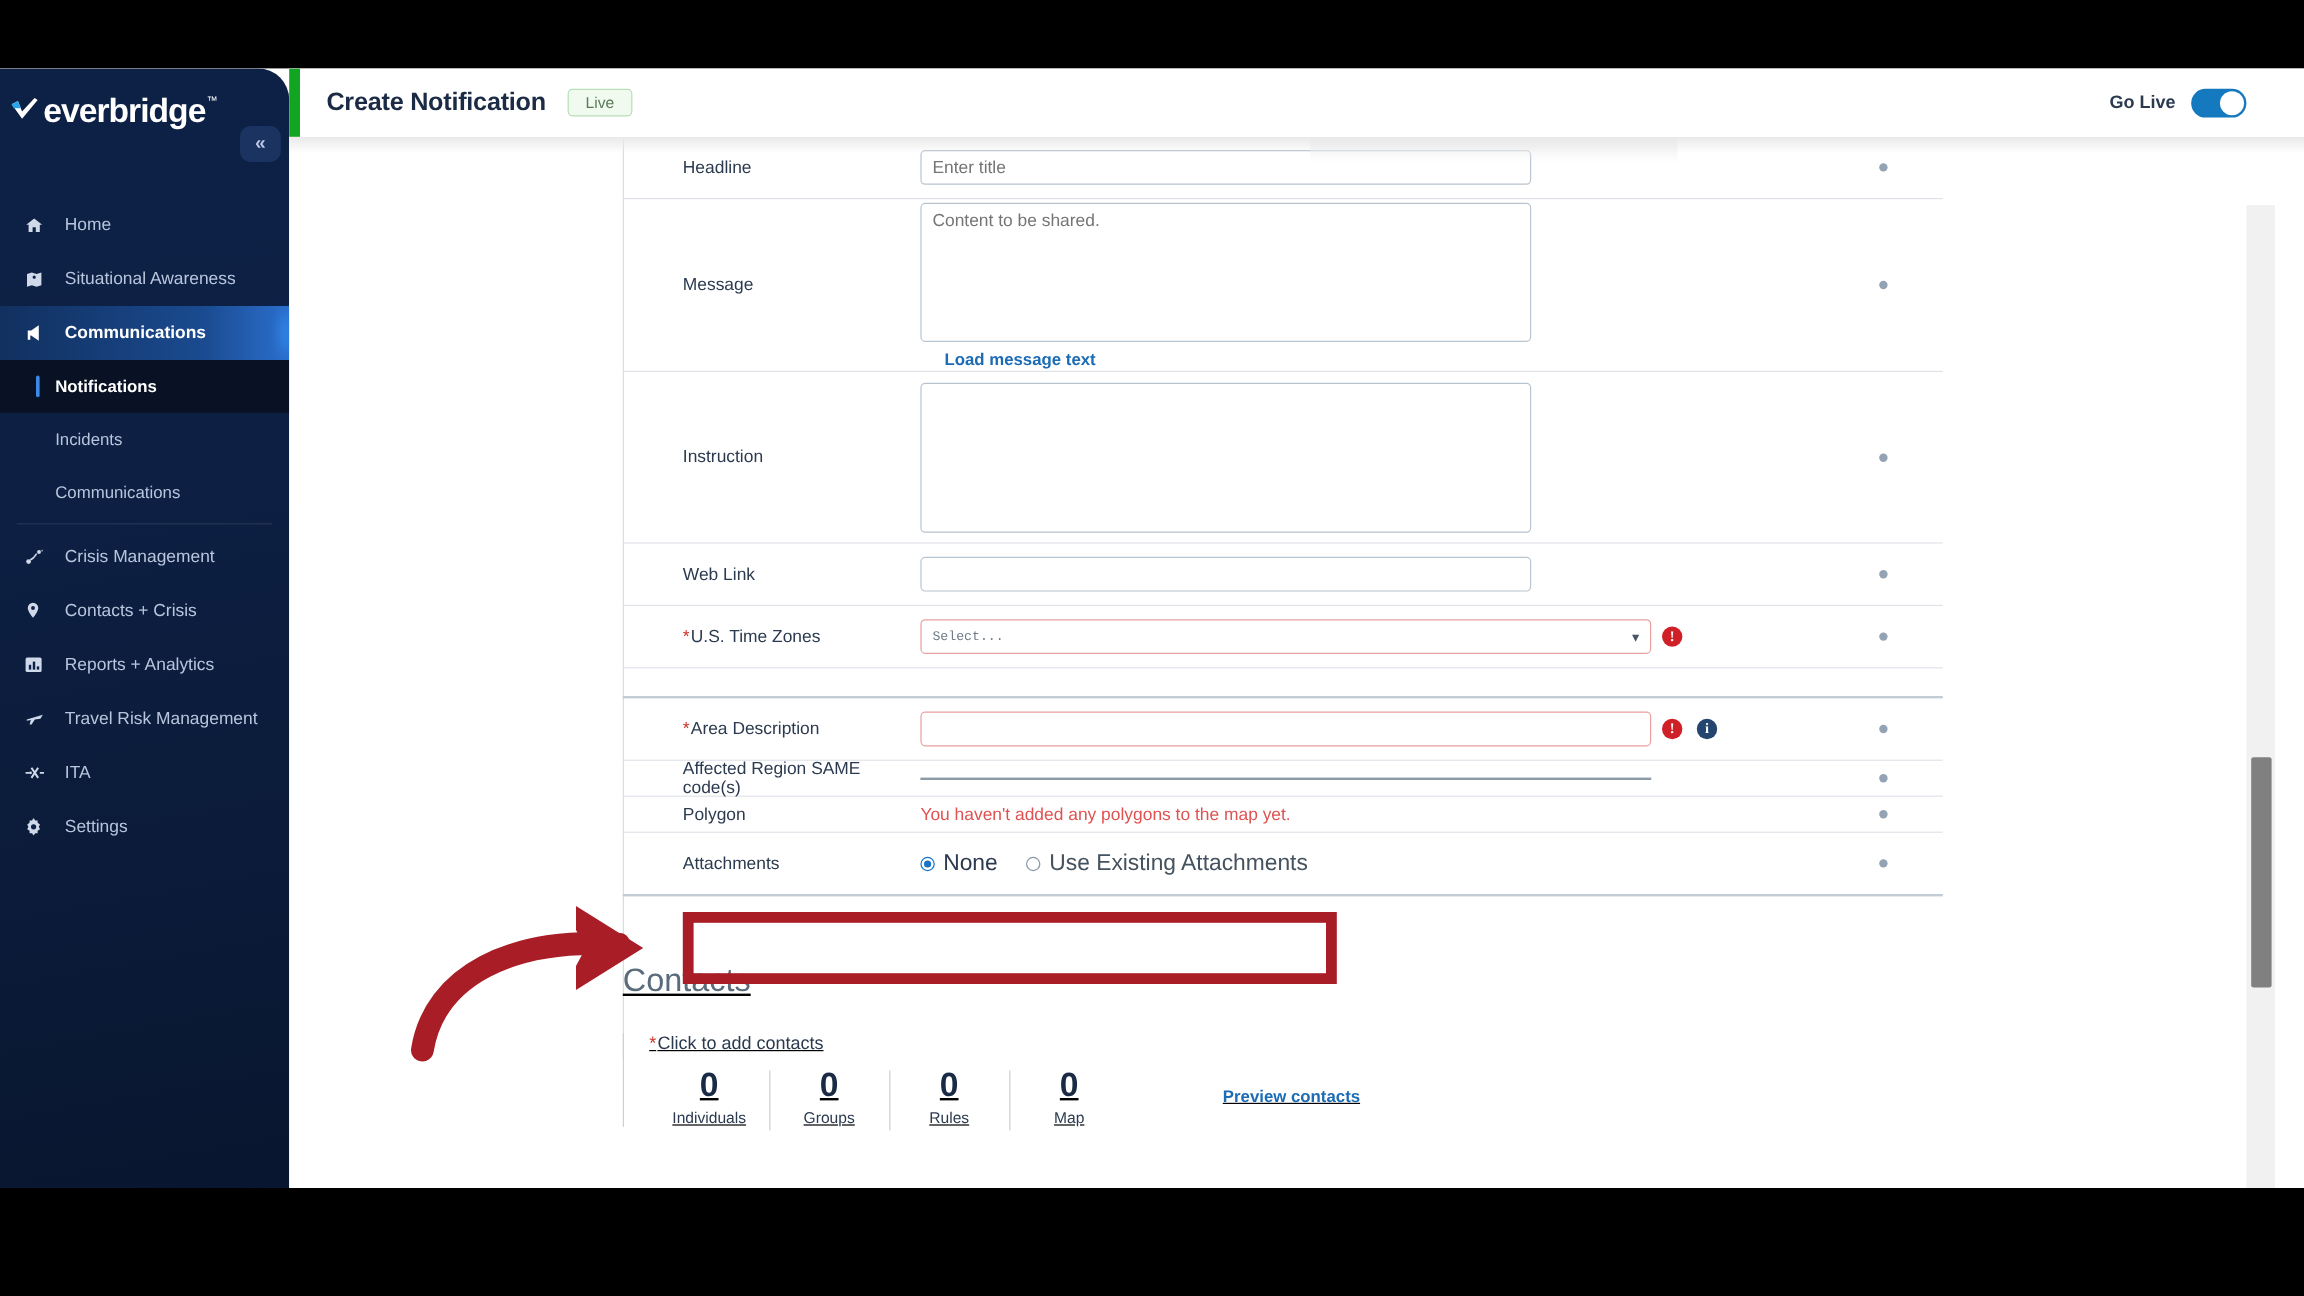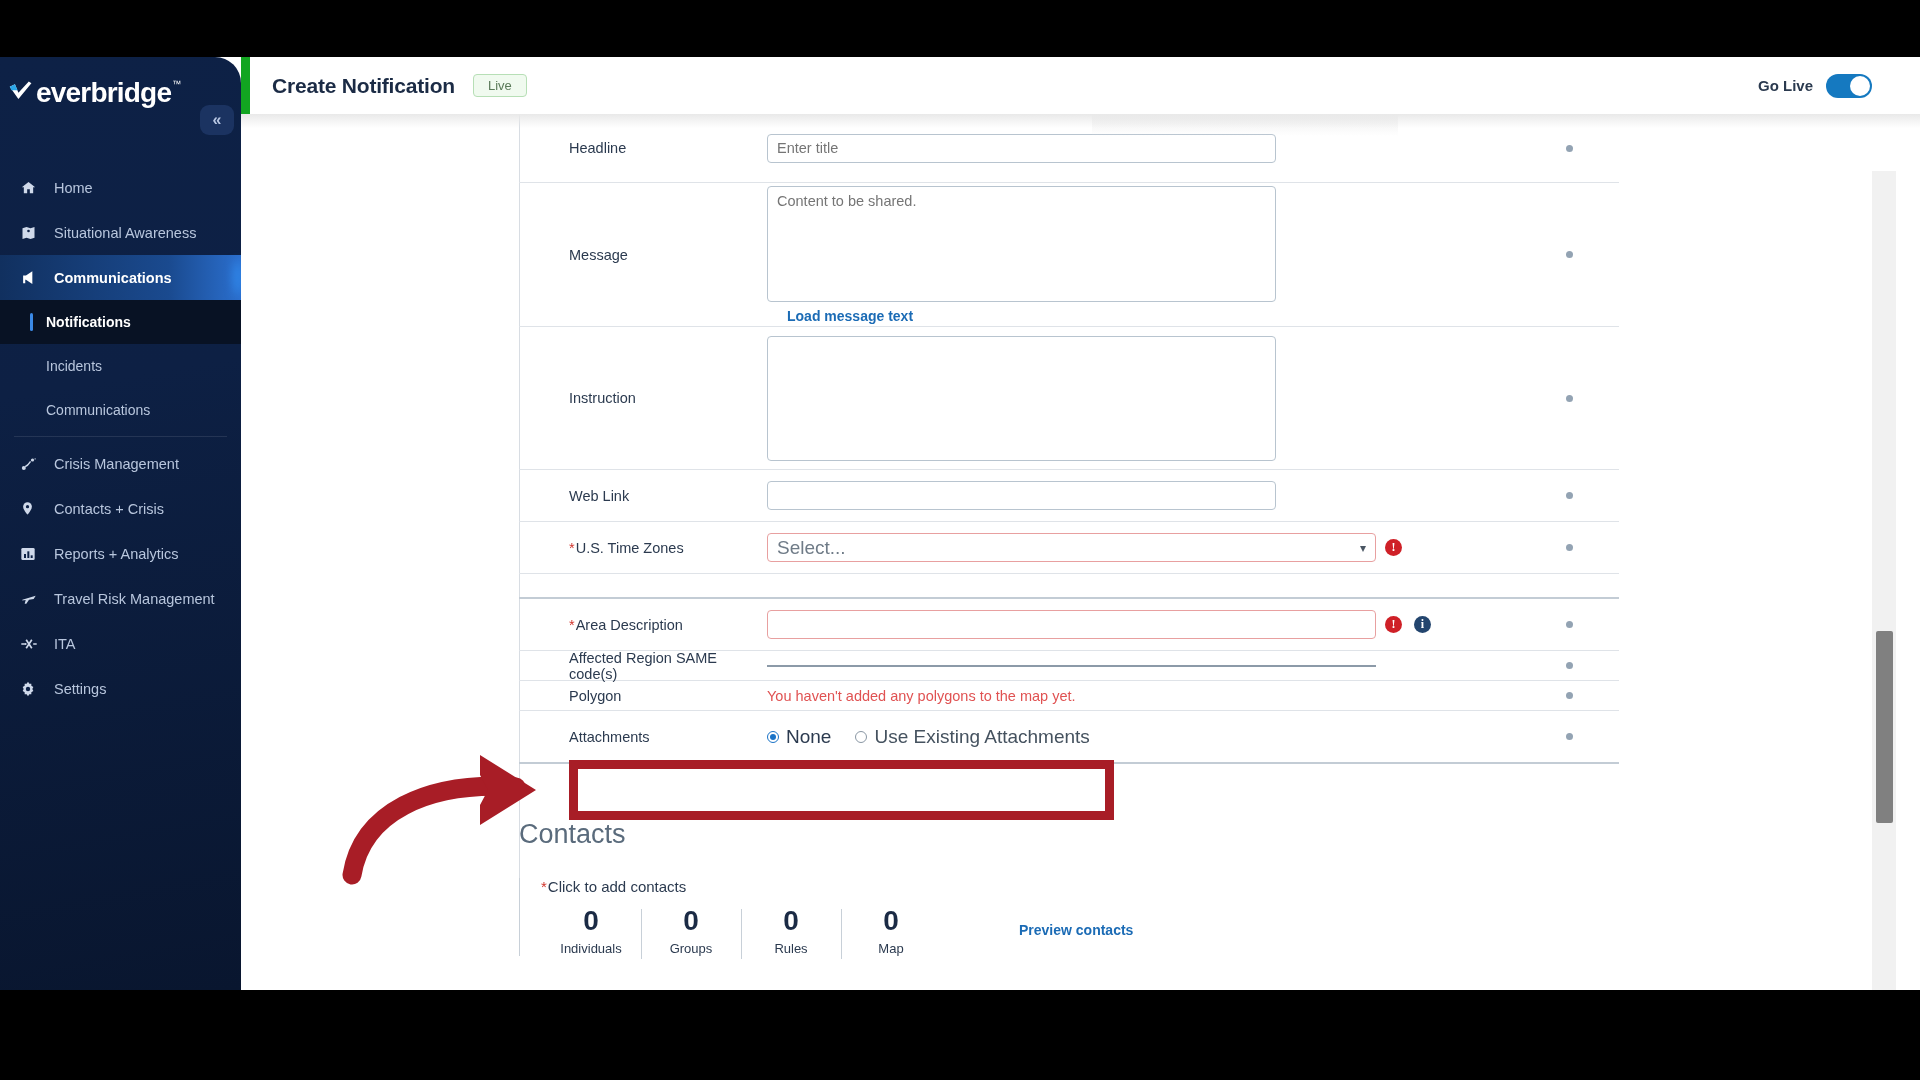--- a/index.html
+++ b/index.html
@@ -181,22 +181,22 @@
     outline: none;
   }
   .inp.tall1 { height: 116px; padding-top: 6px; resize:none; }
   .inp.tall2 { height: 125px; padding-top: 6px; resize:none; }
   .inp.err { border: 1px solid #e8a0a0; }
 
   .sel {
     width: 609px; height: 29px;
     border: 1px solid #e8a0a0; border-radius: 4px;
     background: #fff;
-    font-family: Liberation Sans, sans-serif;
-    font-size: 19px; color: #6f7b87;
+    font-family: Liberation Mono, monospace;
+    font-size: 11px; color: #6f7b87;
     padding: 0 9px;
     outline: none;
     appearance: none;
   }
   .sel-wrap { position:relative; }
   .sel-chev {
     position:absolute; right:10px; top:8px;
     pointer-events:none; color:#4a5663; font-size:12px;
   }
   .inp.wide { width: 609px; }
@@ -427,21 +427,21 @@
     </div>
   </div>
   <div class="topbar-shadow"></div>
   <div class="topbar-shadow2"></div>
 
   <div id="content">
     <div class="vrule-left"></div>
 
     <div class="panel">
 
-      <div class="frow" style="height:69px;">
+      <div class="frow" style="height:52px;">
         <div class="flabel">Headline</div>
         <div class="fctl">
           <input class="inp" placeholder="Enter title" style="">
         </div>
         <div class="dot"></div>
       </div>
 
       <div class="frow" style="height:144px; align-items:center;">
         <div class="flabel">Message</div>
         <div class="fctl" style="flex-direction:column; align-items:flex-start;">
@@ -523,21 +523,21 @@
             </div>
             <div class="radio-opt">
               <span class="rd"></span>
               <span class="rlabel muted">Use Existing Attachments</span>
             </div>
           </div>
         </div>
         <div class="dot"></div>
       </div>
 
-      <div style="padding-left:0px;margin-top:55px;">
+      <div style="padding-left:0px;margin-top:55px;text-decoration:underline;">
         <div class="contacts-h">Contacts</div>
         <div class="contacts-box" style="margin-top:28px;">
           <div class="click-add">
             <span class="req">*</span><span>Click to add contacts</span>
           </div>
           <div class="counters">
             <div class="ctr">
               <div class="ctr-num">0</div>
               <div class="ctr-lbl">Individuals</div>
             </div>

